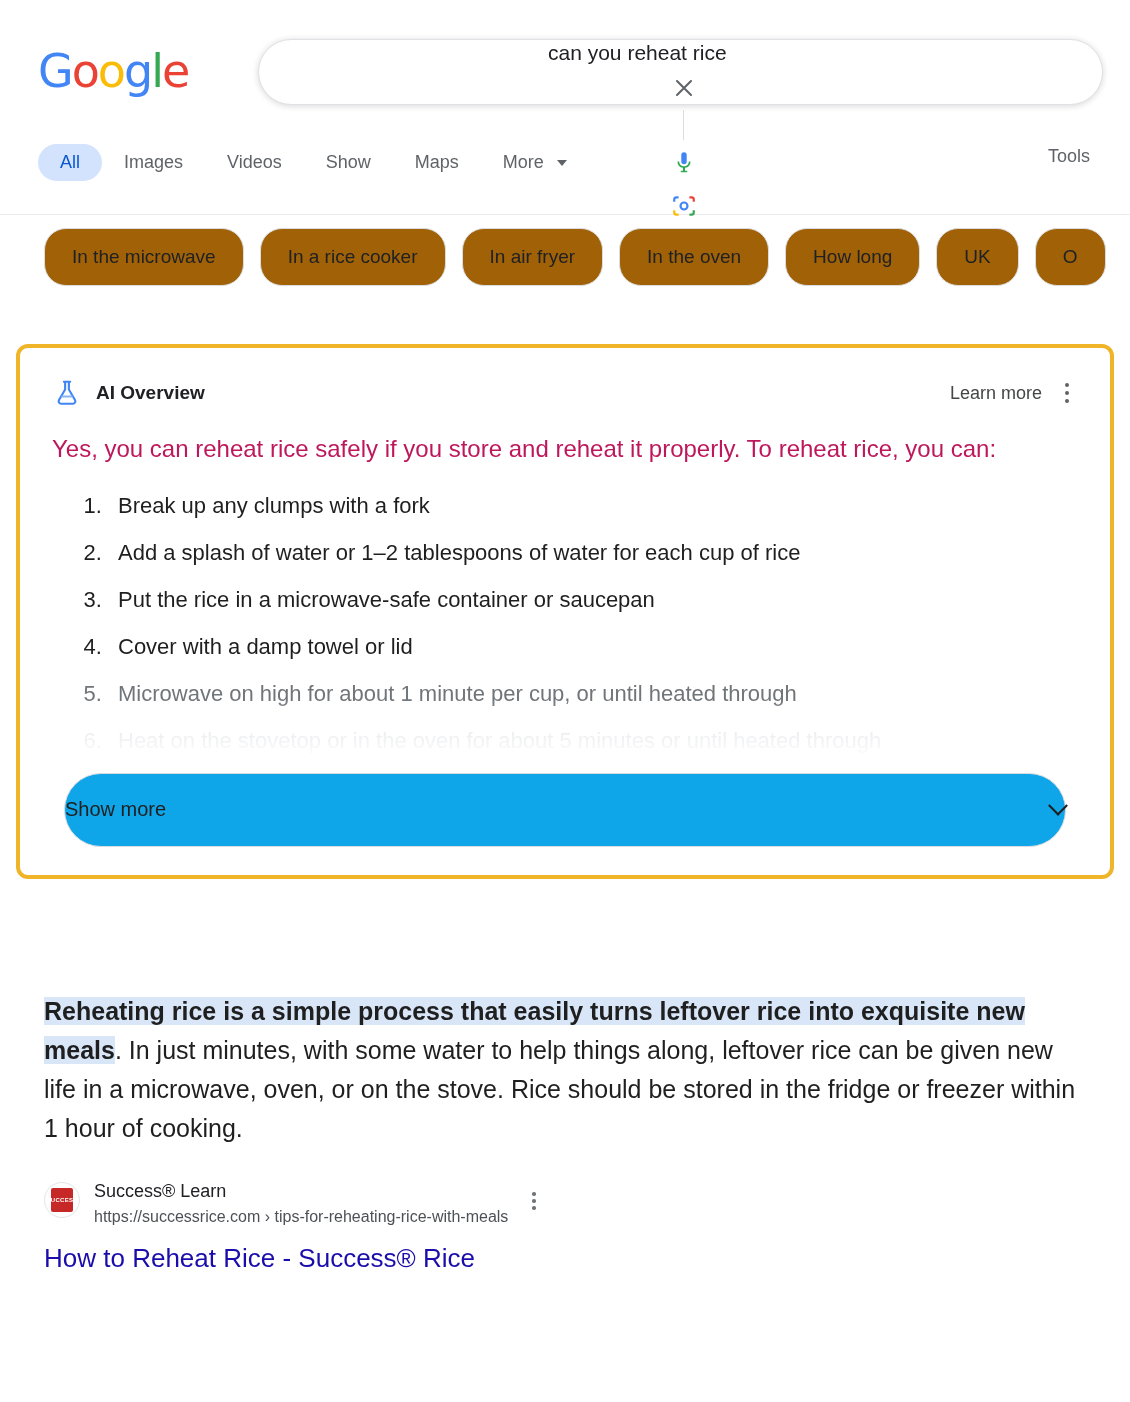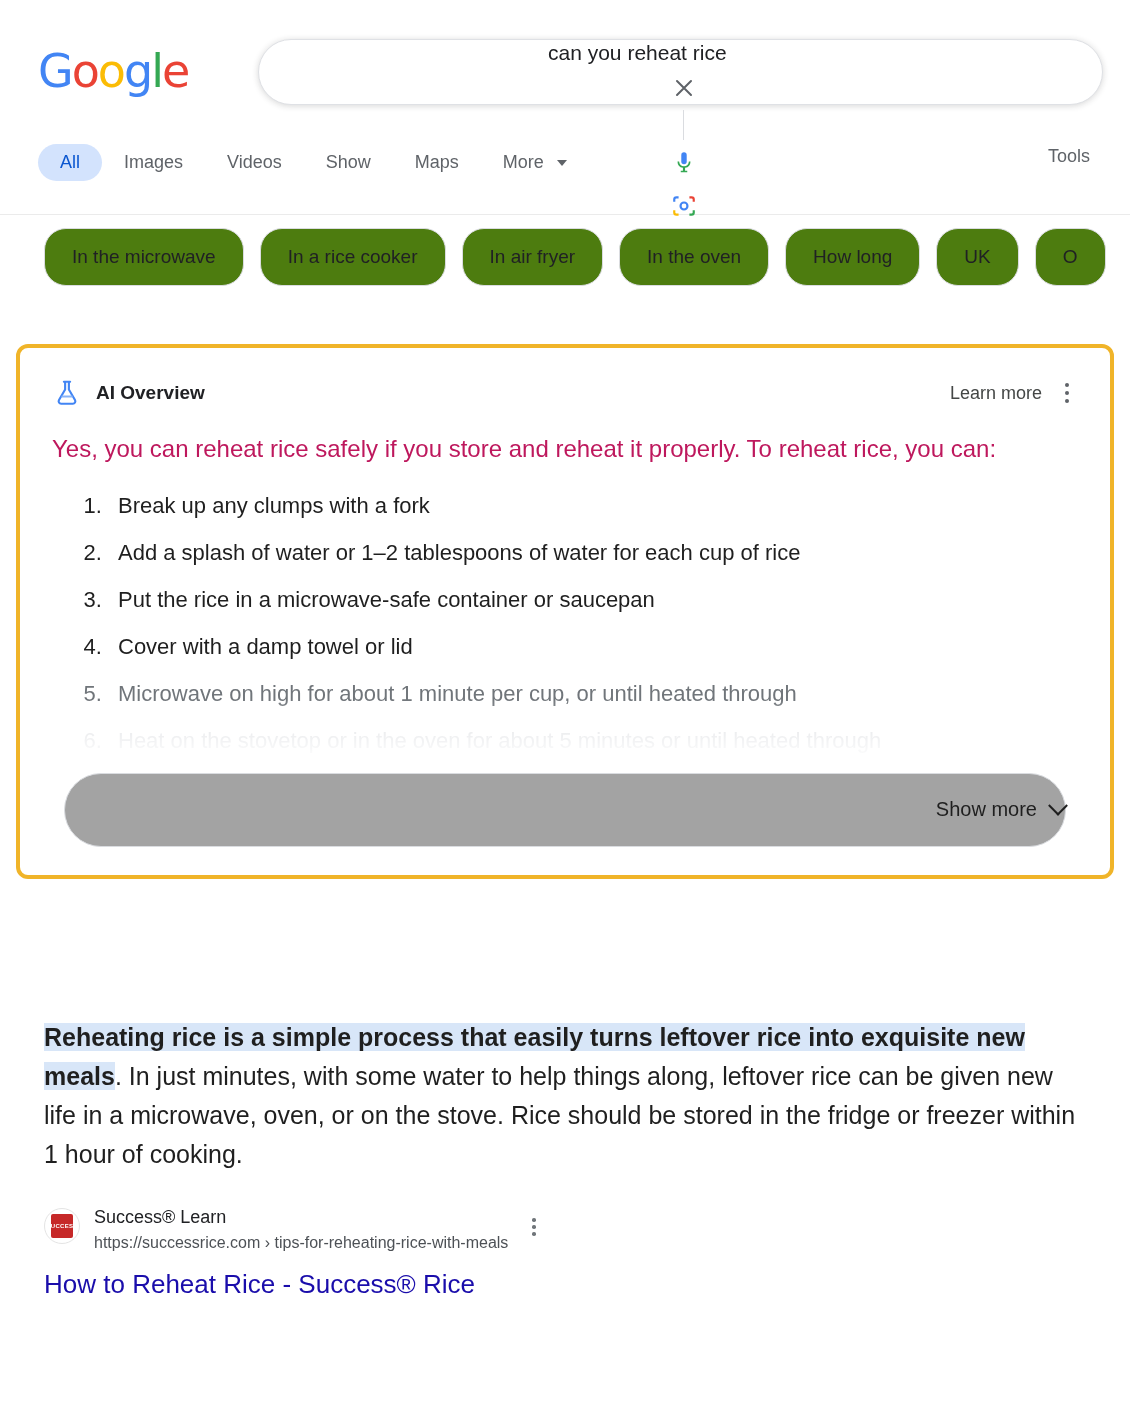--- a/index.html
+++ b/index.html
@@ -134,21 +134,21 @@
     border: 1px solid #dadce0;
     border-radius: 22px;
     height: 58px;
     display: flex;
     align-items: center;
     padding: 0 27px;
     font-size: 19px;
     color: #202124;
     white-space: nowrap;
     cursor: pointer;
-    background: #4d7c0f;
+    background: #a16207;
   }
 
   
   .ai-card {
     position: absolute;
     left: 16px;
     top: 344px;
     width: 1098px;
     border: 4px solid #f0b429;
     border-radius: 12px;
@@ -225,42 +225,42 @@
     background: linear-gradient(to bottom, rgba(255,255,255,0) 0%, rgba(255,255,255,0.9) 70%, #fff 100%);
     pointer-events: none;
   }
   .show-more {
     margin: 8px 12px 6px 12px;
     height: 74px;
     border: 1px solid #dadce0;
     border-radius: 37px;
     display: flex;
     align-items: center;
-    justify-content: flex-end;
+    justify-content: space-between;
     font-size: 20px;
     color: #1f1f1f;
     cursor: pointer;
-    background: #a3a3a3;
+    background: #0ea5e9;
     position: relative;
     z-index: 2;
   }
   .show-more .chev {
     margin-left: 14px;
     width: 14px;
     height: 14px;
     border-right: 2.5px solid #1f1f1f;
     border-bottom: 2.5px solid #1f1f1f;
     transform: rotate(45deg) translate(-3px,-3px);
   }
 
   
   .result {
     position: absolute;
     left: 44px;
-    top: 1018px;
+    top: 992px;
     width: 1040px;
   }
   .snippet {
     font-size: 25px;
     line-height: 1.56;
     color: #1f1f1f;
     margin: 0 0 30px 0;
   }
   .snippet .hl {
     font-weight: bold;

